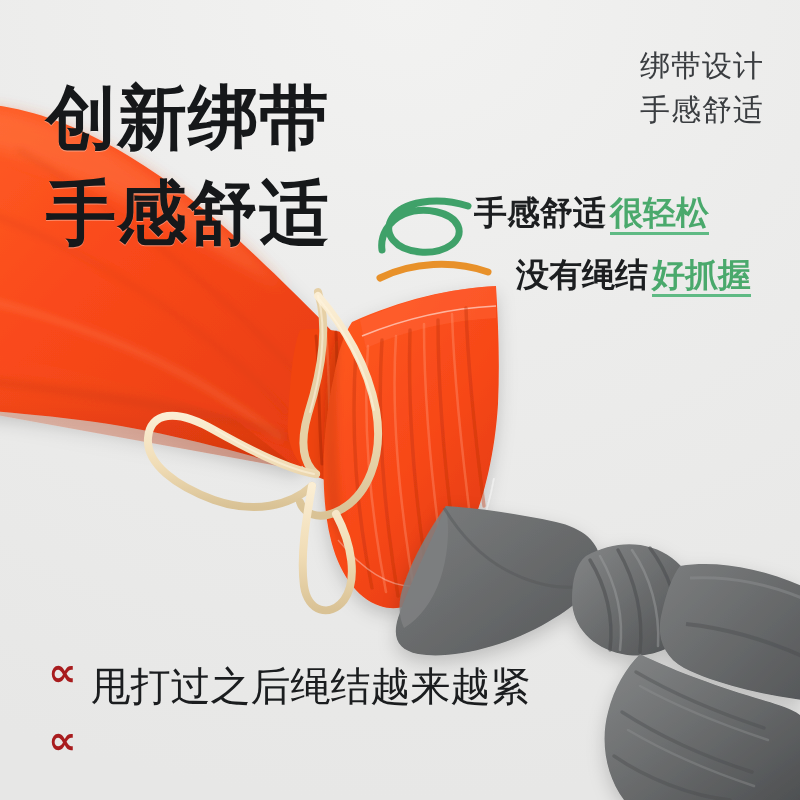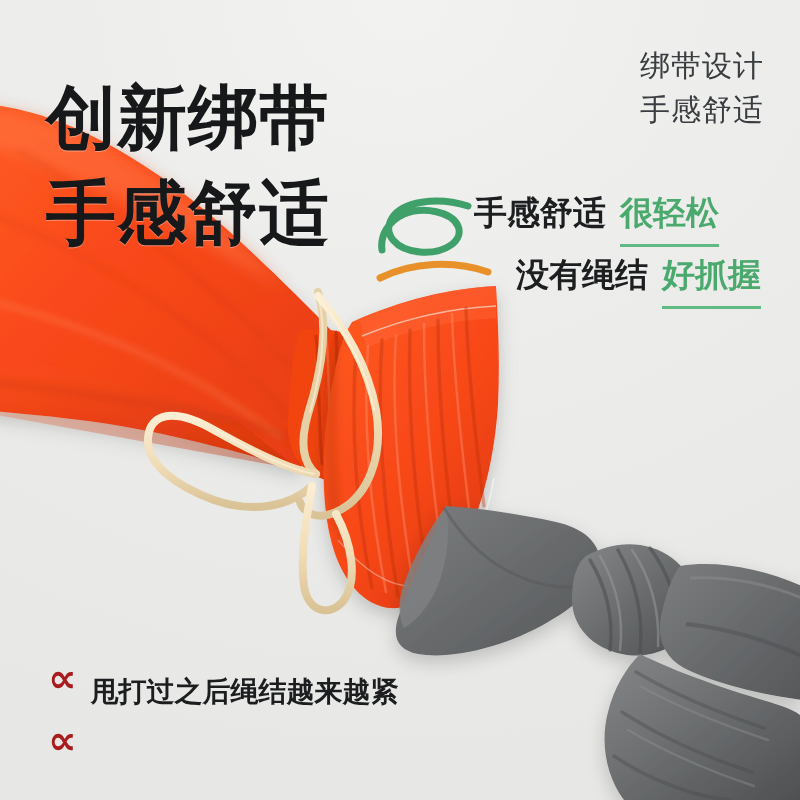--- a/index.html
+++ b/index.html
@@ -53,22 +53,22 @@
     font-size:33px;
     font-weight:800;
     letter-spacing:0px;
     line-height:1;
     color:#1c1e20;
   }
   .callout .hl{
     color:#4aa96c;
     font-weight:900;
     border-bottom:3px solid #5fba84;
-    padding-bottom:13px;
-    margin-left:14px;
+    padding-bottom:1px;
+    margin-left:4px;
   }
   #callout1{left:474px; top:196px;}
   #callout2{left:516px; top:258px;}
 
   
   .bullets{
     position:absolute;
     left:48px; bottom:38px;
   }
   .bullet{
@@ -82,22 +82,22 @@
   .bullet .mark{
     color:#a81c1e;
     font-size:40px;
     font-weight:800;
     line-height:1;
     transform:translateY(-2px);
     font-family:"DejaVu Sans",sans-serif;
   }
   .bullet .txt{
     color:#1b1d1f;
-    font-size:28px;
-    font-weight:700;
+    font-size:40px;
+    font-weight:400;
     letter-spacing:0px;
     line-height:1;
     margin-top:24px;
   }
 </style>
 </head>
 <body>
 
 <div id="poster">
 

